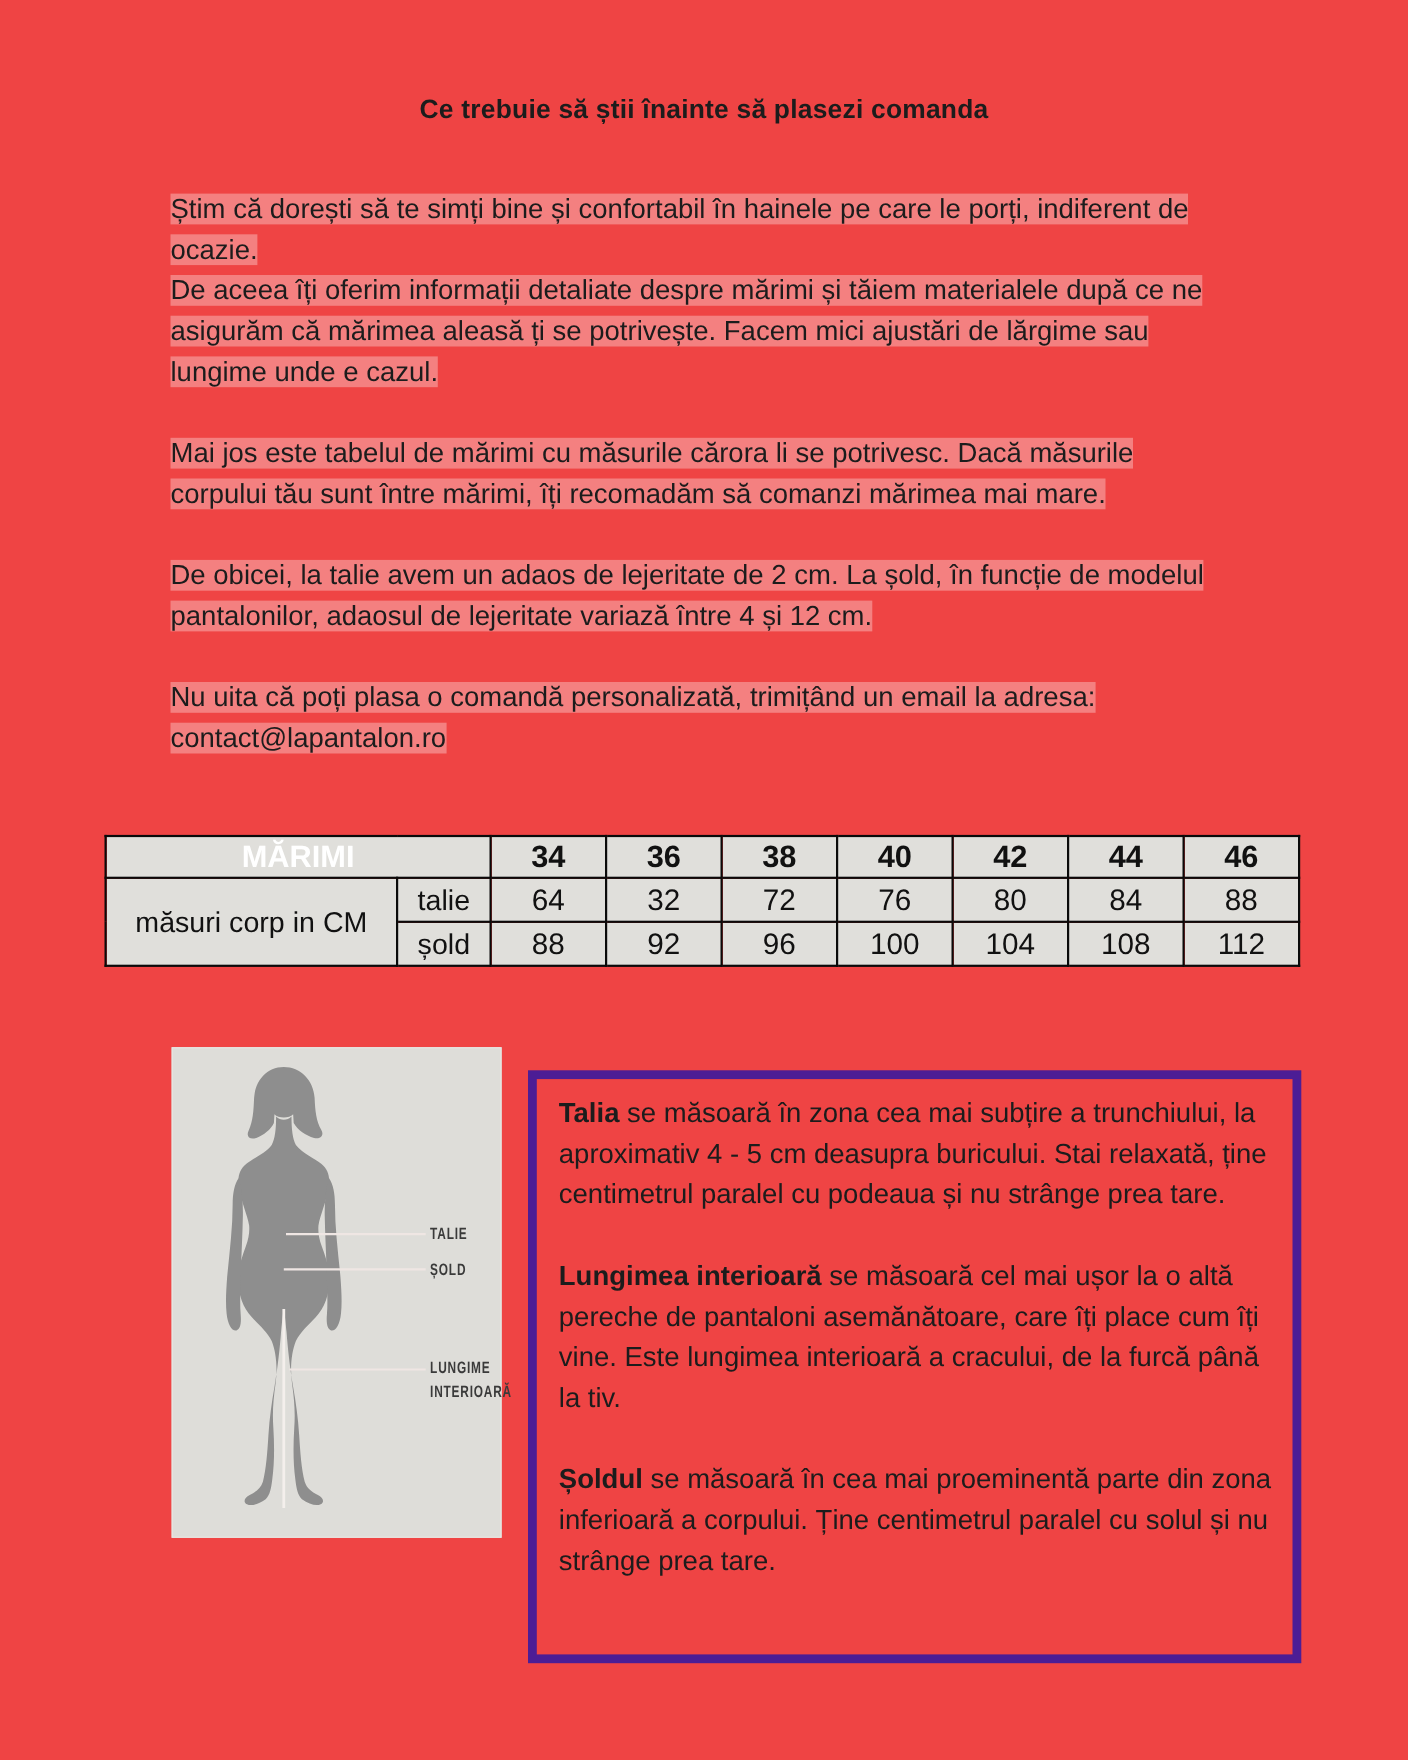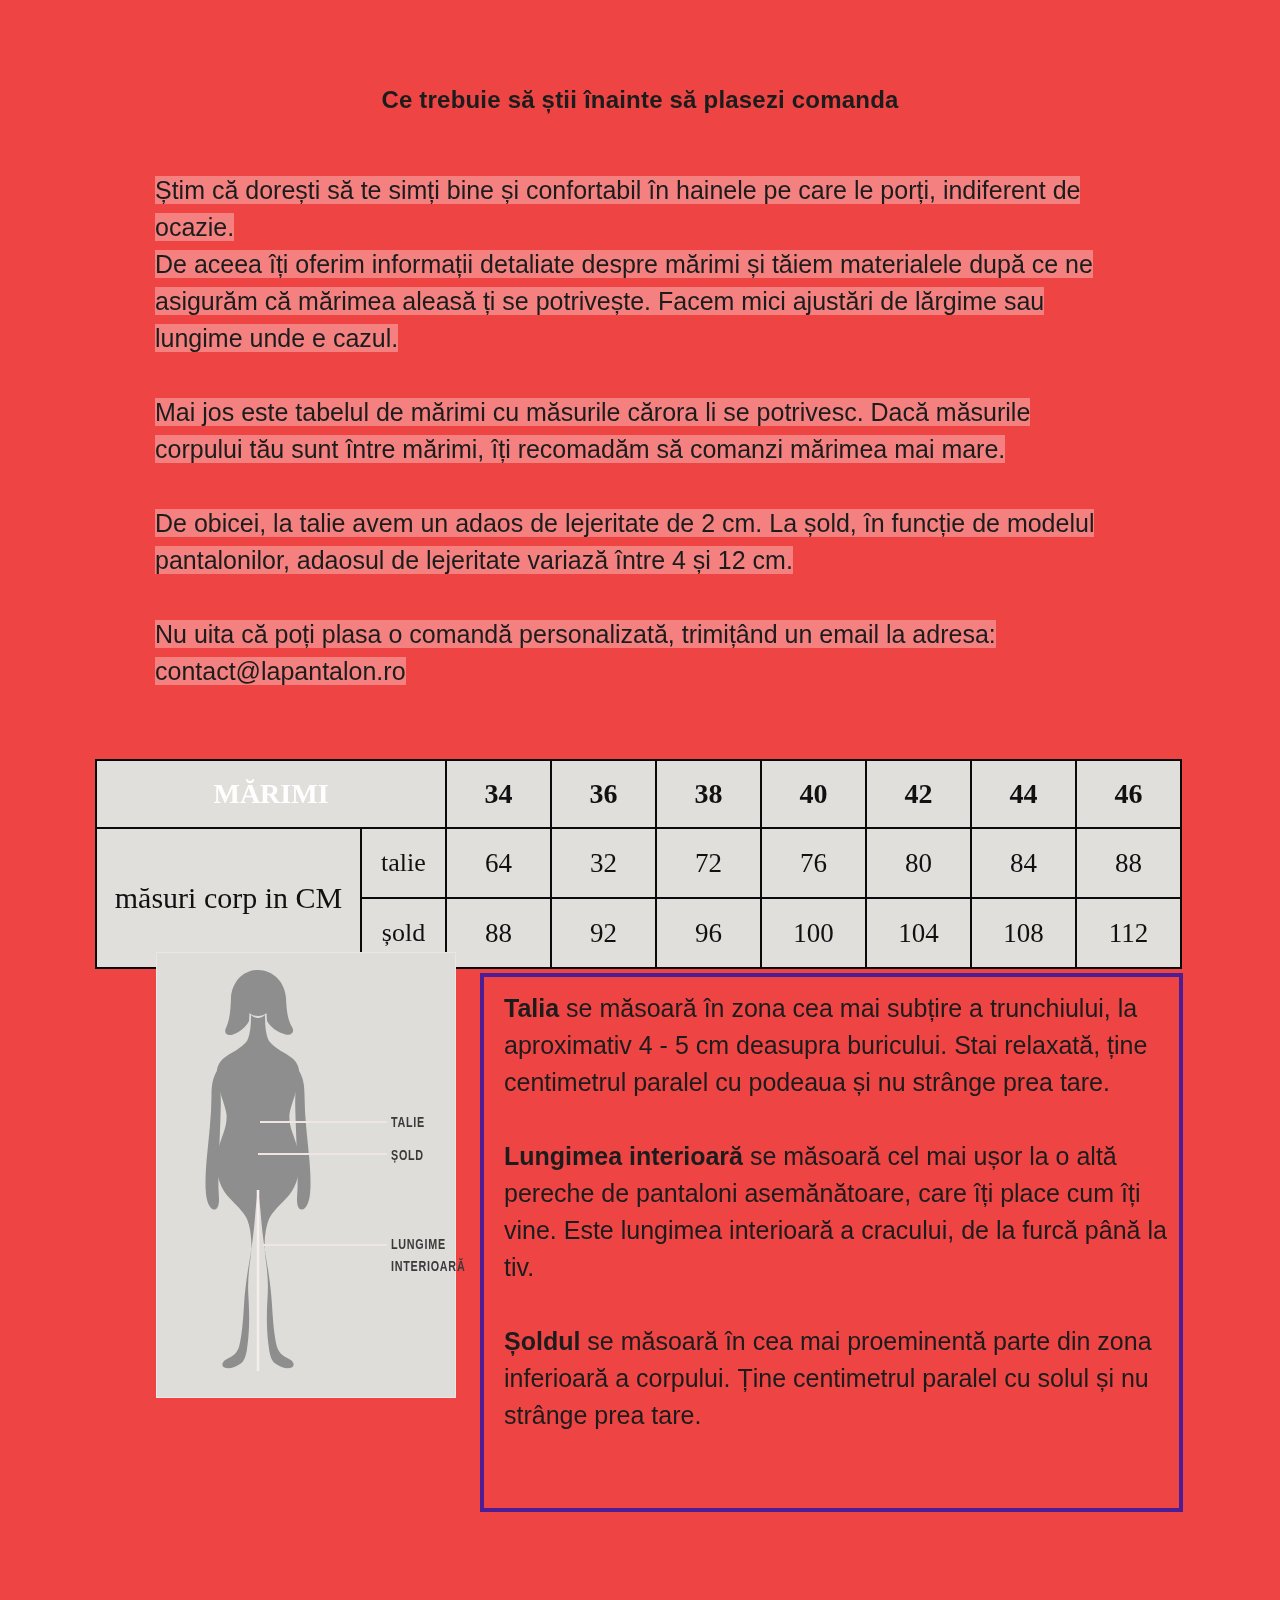--- a/index.html
+++ b/index.html
@@ -18,47 +18,47 @@
   .intro p{margin:0 0 37px 0;font-size:25px;line-height:37px;}
   .intro p .hl{background:rgba(255,255,255,.32);white-space:pre-line;}
   
   table.sizes{
     position:absolute;left:95px;top:759px;
     border-collapse:collapse;table-layout:fixed;
     font-size:27px;color:#111;
   }
   table.sizes td{
     border:2px solid #0a0a0a;text-align:center;vertical-align:middle;
-    padding:15px;background:#e0dfdb;overflow:hidden;font-family:Liberation Serif, serif;
+    padding:0;background:#e0dfdb;overflow:hidden;
   }
   table.sizes tr.hdr td{height:36px;}
   table.sizes tr.row td{height:38px;}
   td.corner{background:#050505;color:#fff;font-weight:bold;font-size:28px;}
   td.size-cell{background:#d2d2d0;font-weight:bold;font-size:28px;}
-  td.group-cell{font-size:30px;}
+  td.group-cell{font-size:26px;}
   td.rlabel{font-size:26px;}
   
   .figure-panel{
     position:absolute;left:156px;top:952px;width:300px;height:446px;
     background:#deddd9;border:1px solid #e9e8e4;box-sizing:border-box;
   }
   .figure-panel svg{position:absolute;left:0;top:0;}
   .fig-label{
     position:absolute;left:234px;
     font-size:15px;font-weight:bold;color:#3a3a3a;letter-spacing:1px;
     transform:scaleX(.72);transform-origin:left center;
     white-space:pre-line;line-height:22px;
   }
   .fig-label.talie{top:158px;}
   .fig-label.sold{top:191px;}
   .fig-label.lungime{top:280px;}
   
   .measure-box{
     position:absolute;left:480px;top:973px;width:703px;height:539px;
-    border:4px solid #4c1d95;box-sizing:border-box;
+    border:8px solid #4c1d95;box-sizing:border-box;
     padding:13px 12px 0 20px;
   }
   .measure-box p{margin:0 0 37px 0;font-size:25px;line-height:37px;}
   .measure-box .lead{font-weight:bold;}
 </style>
 </head>
 <body>
 
 <div class="page">
 

